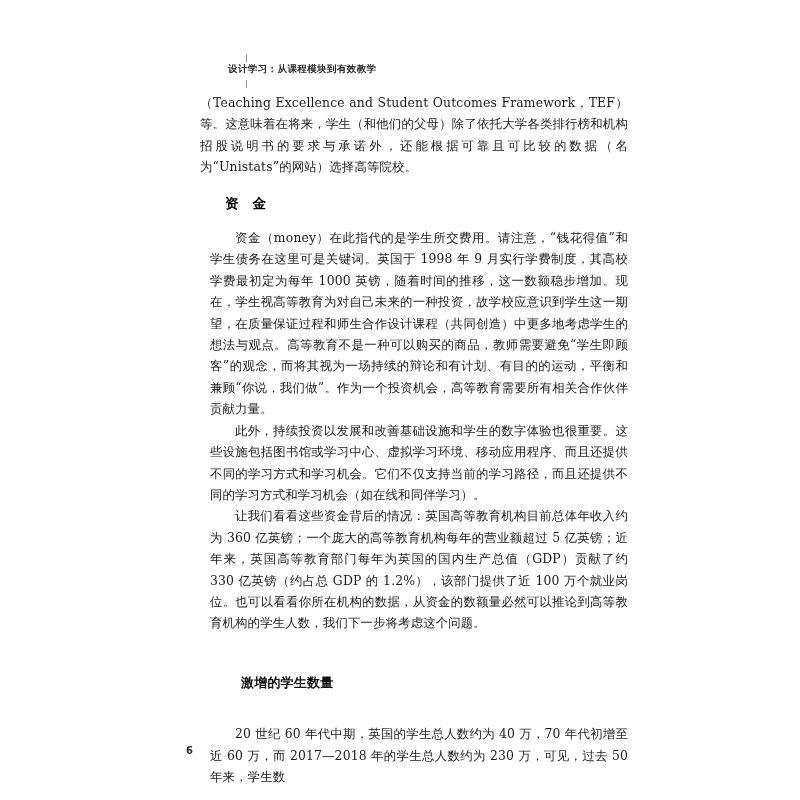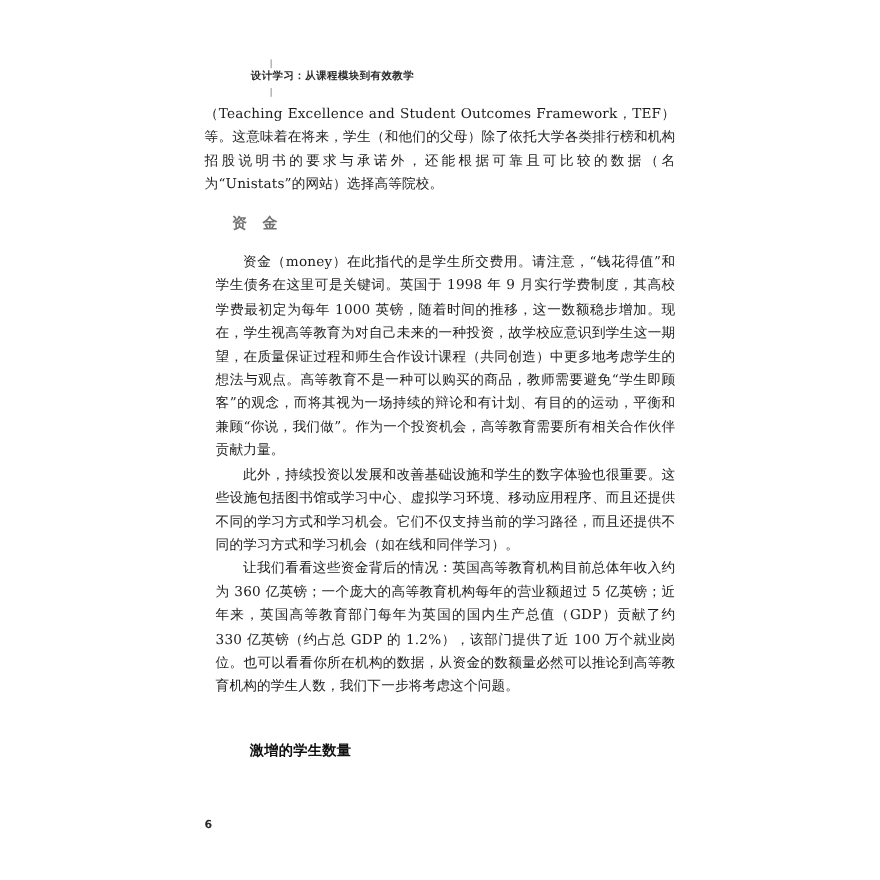--- a/index.html
+++ b/index.html
@@ -55,21 +55,21 @@
     height: 8px;
   }
   .header-tick-bottom {
     top: 24px;
     height: 8px;
   }
 
   
   .text-column {
     position: absolute;
-    left: 186px;
+    left: 200px;
     top: 92px;
     width: 428px;
   }
 
   p.body-para {
     margin: 0;
     font-size: 12.4px;
     line-height: 21.4px;
     text-align: justify;
     text-justify: inter-ideograph;
@@ -83,21 +83,21 @@
   }
 
   
   h2.section-heading-a {
     margin: 0;
     font-family: "DejaVu Serif", "Liberation Serif", serif;
     font-weight: 700;
     font-size: 13.6px;
     line-height: 21.4px;
     letter-spacing: 0.2px;
-    color: #737373;
+    color: #000000;
     text-indent: 25px;
   }
   h3.section-heading-b {
     margin: 16px;
     font-family: "DejaVu Sans", "Liberation Sans", sans-serif;
     font-weight: 700;
     font-size: 13px;
     line-height: 21.4px;
     letter-spacing: 0.2px;
     color: #111111;
@@ -146,18 +146,19 @@
     <p class="body-para indent">此外，持续投资以发展和改善基础设施和学生的数字体验也很重要。这些设施包括图书馆或学习中心、虚拟学习环境、移动应用程序、而且还提供不同的学习方式和学习机会。它们不仅支持当前的学习路径，而且还提供不同的学习方式和学习机会（如在线和同伴学习）。</p>
 
     <p class="body-para indent">让我们看看这些资金背后的情况：英国高等教育机构目前总体年收入约为 360 亿英镑；一个庞大的高等教育机构每年的营业额超过 5 亿英镑；近年来，英国高等教育部门每年为英国的国内生产总值（GDP）贡献了约 330 亿英镑（约占总 GDP 的 1.2%），该部门提供了近 100 万个就业岗位。也可以看看你所在机构的数据，从资金的数额量必然可以推论到高等教育机构的学生人数，我们下一步将考虑这个问题。</p>
 
     <div class="gap-before-heading-b"></div>
 
     <h3 class="section-heading-b">激增的学生数量</h3>
 
     <div class="gap-after-heading-b"></div>
 
+    <p class="body-para indent">20 世纪 60 年代中期，英国的学生总人数约为 40 万，70 年代初增至近 60 万，而 2017—2018 年的学生总人数约为 230 万，可见，过去 50 年来，学生数</p>
 
   </div>
 
   <div class="folio">6</div>
 
 </div>
 
 </body></html>

